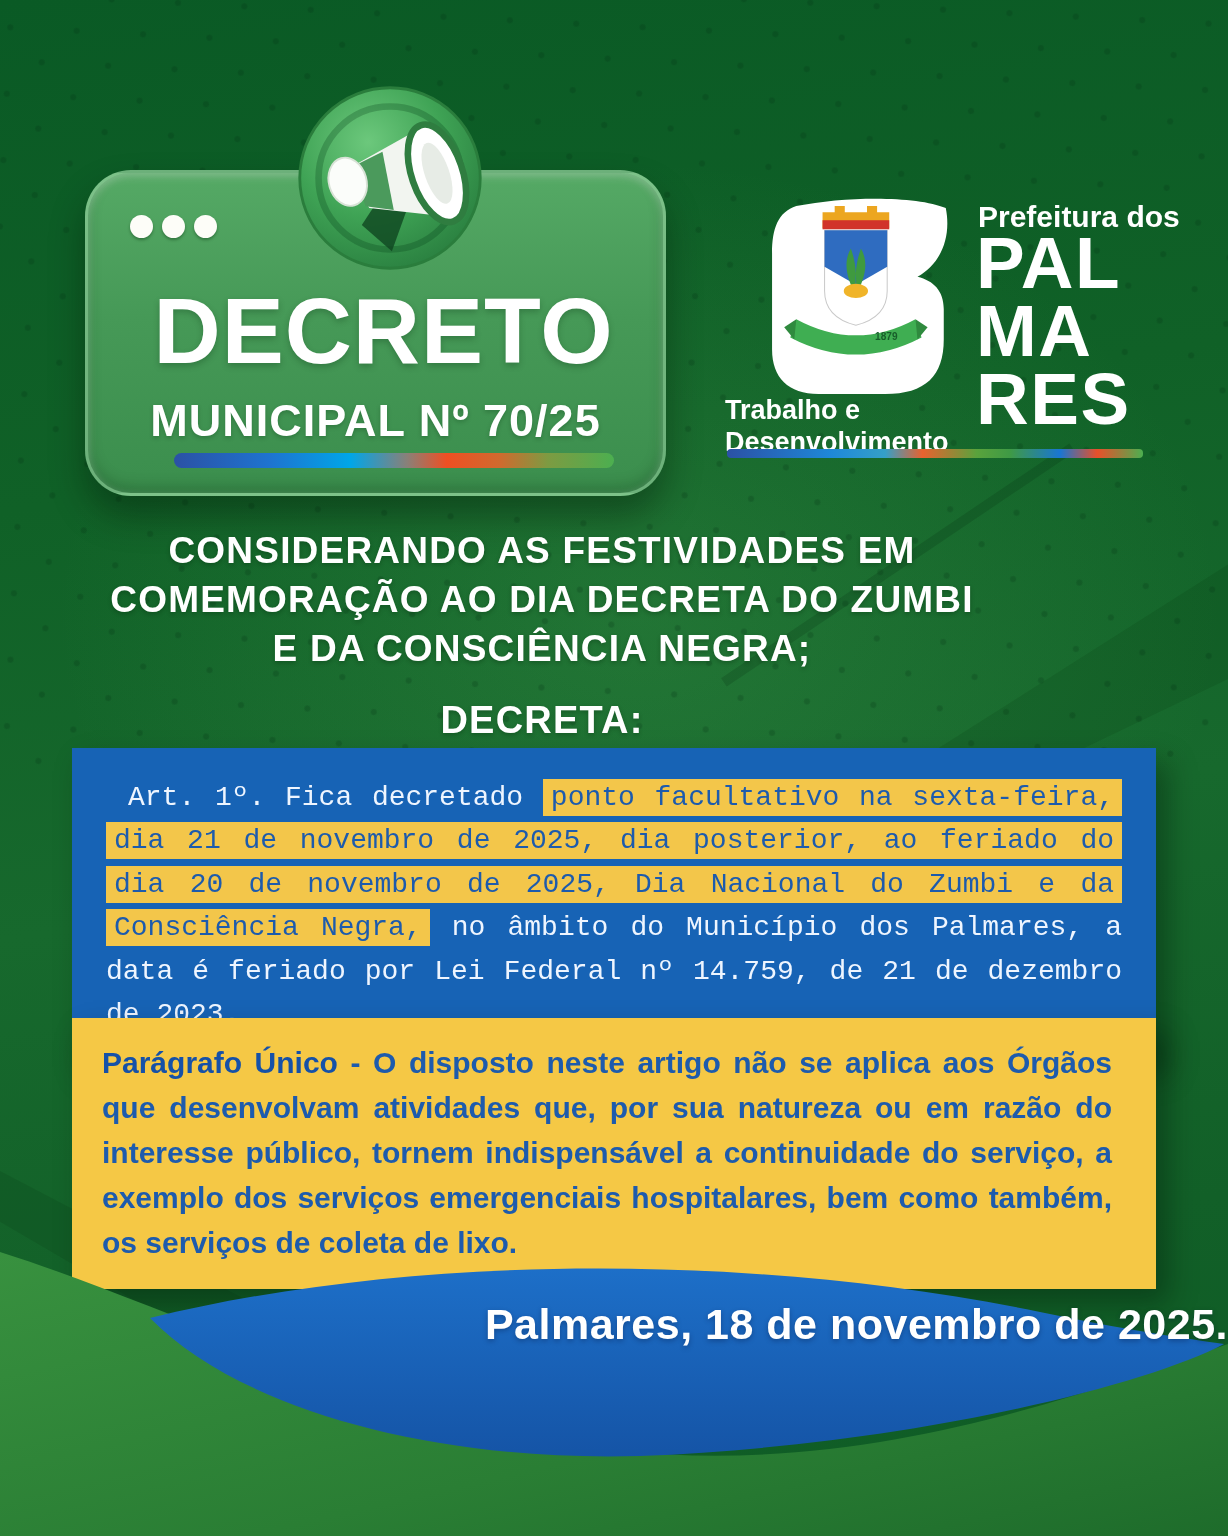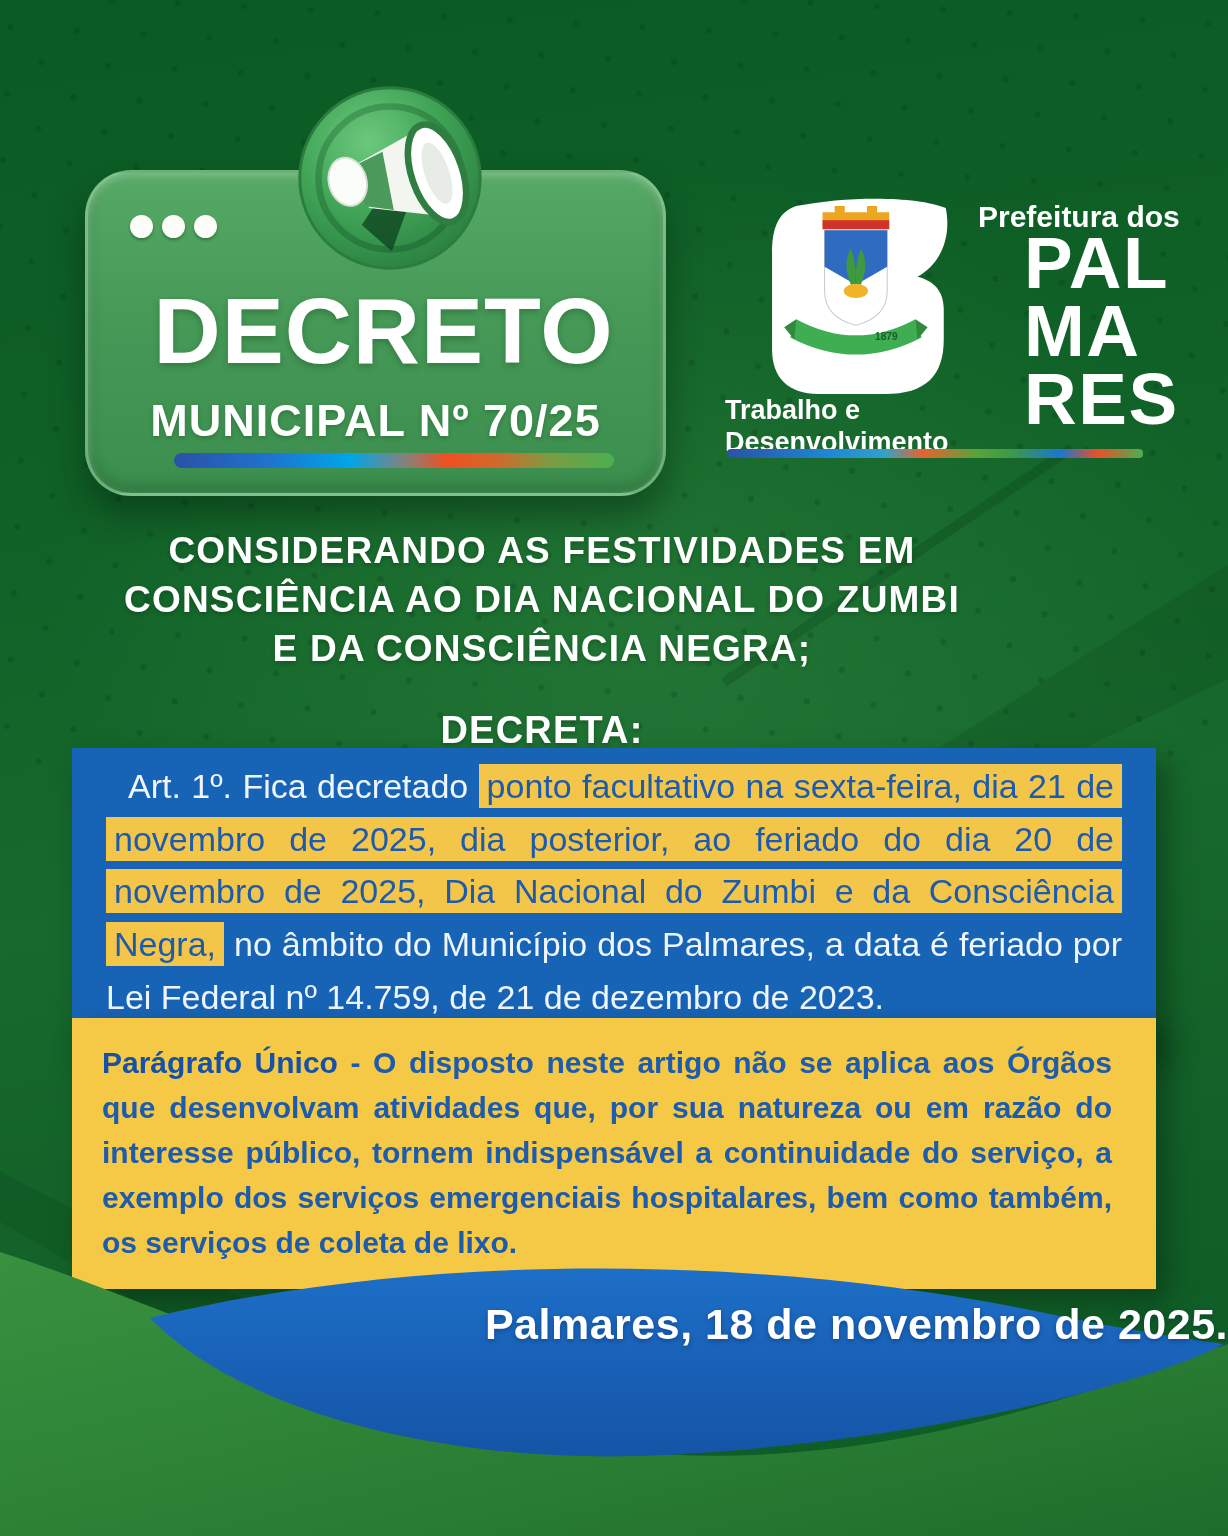--- a/index.html
+++ b/index.html
@@ -51,38 +51,38 @@
     background:linear-gradient(90deg,#2b51a5 0%,#1e74d0 22%,#00a6e8 40%,#8a8078 53%,#ef4f23 62%,#d06a2e 74%,#7d9b42 85%,#4caf50 100%);
   }
 
   
   .megaphone{position:absolute;left:296px;top:84px;width:188px;height:188px;}
 
   
   .logo{position:absolute;left:725px;top:196px;width:445px;height:275px;color:#fff;}
   .blob{position:absolute;left:41px;top:2px;width:202px;height:202px;}
   .superline{position:absolute;left:253px;top:4px;font-size:30px;font-weight:bold;white-space:nowrap;}
-  .wordmark{position:absolute;left:251px;top:33px;font-size:73px;font-weight:bold;line-height:.93;letter-spacing:1.5px;margin-left:48px;}
+  .wordmark{position:absolute;left:251px;top:33px;font-size:73px;font-weight:bold;line-height:.93;letter-spacing:1.5px;}
   .department{position:absolute;left:0;top:199px;width:232px;text-align:left;font-size:27px;font-weight:bold;line-height:1.18;}
   .department span{display:block;}
   .logo-bar{position:absolute;left:2px;top:253px;width:416px;height:9px;border-radius:4px;
     background:linear-gradient(90deg,#2b51a5 0%,#1e88d8 25%,#35a0c8 38%,#e8622f 47%,#5aa33c 60%,#3f9a45 68%,#1976d2 80%,#e8502a 89%,#4caf50 100%);}
 
   
   .preamble{position:absolute;left:0;top:527px;width:1084px;text-align:center;color:#ffffff;
             font-weight:bold;font-size:37px;line-height:1.32;letter-spacing:1.2px;
             text-shadow:0 2px 4px rgba(0,35,10,0.3);}
-  .preamble .decreta{margin-top:32px;font-size:38px;}
+  .preamble .decreta{margin-top:22px;font-size:38px;}
 
   
   .box{position:absolute;left:72px;width:1084px;box-sizing:border-box;
        box-shadow:12px 14px 26px rgba(0,24,8,0.38);}
   .box p{margin:0;text-align:justify;}
-  .box-blue{top:748px;background:#1763b5;padding:12px 34px 26px 34px;
-            color:#eef5ff;font-size:34px;line-height:1.55;}
+  .box-blue{top:748px;background:#1763b5;padding:28px 34px 26px 34px;
+            color:#eef5ff;font-size:28px;line-height:1.55;font-family:Liberation Mono, monospace;}
   .box-blue p{text-indent:22px;}
   .hl{background:#f3c64a;color:#1d5bad;padding:3px 8px;
       -webkit-box-decoration-break:clone;box-decoration-break:clone;}
   .box-yellow{top:1018px;background:#f5c845;padding:22px 44px 24px 30px;
               color:#1d5bad;font-size:30px;font-weight:bold;line-height:1.5;}
   .pu-label{color:#1551a8;}
 
   
   .bottom-waves{position:absolute;left:0;top:1236px;width:1228px;height:300px;display:block;}
   .dateline{position:absolute;left:0;top:1300px;width:1228px;text-align:right;
@@ -156,21 +156,21 @@
     </div>
     <div class="department">
       <span>Trabalho e</span>
       <span>Desenvolvimento</span>
     </div>
     <div class="logo-bar"></div>
   </div>
 
   <div class="preamble">
     <div>CONSIDERANDO AS FESTIVIDADES EM</div>
-    <div>CONSCIÊNCIA AO DIA NACIONAL DO ZUMBI</div>
+    <div>COMEMORAÇÃO AO DIA DECRETA DO ZUMBI</div>
     <div>E DA CONSCIÊNCIA NEGRA;</div>
     <div class="decreta">DECRETA:</div>
   </div>
 
   <div class="box box-blue">
     <p><span>Art. 1º. Fica decretado </span><span class="hl">ponto facultativo na sexta-feira, dia 21 de novembro de 2025, dia posterior, ao feriado do dia 20 de novembro de 2025, Dia Nacional do Zumbi e da Consciência Negra,</span><span> no âmbito do Município dos Palmares, a data é feriado por Lei Federal nº 14.759, de 21 de dezembro de 2023.</span></p>
   </div>
 
   <div class="box box-yellow">
     <p><span class="pu-label">Parágrafo Único</span><span> - O disposto neste artigo não se aplica aos Órgãos que desenvolvam atividades que, por sua natureza ou em razão do interesse público, tornem indispensável a continuidade do serviço, a exemplo dos serviços emergenciais hospitalares, bem como também, os serviços de coleta de lixo.</span></p>

